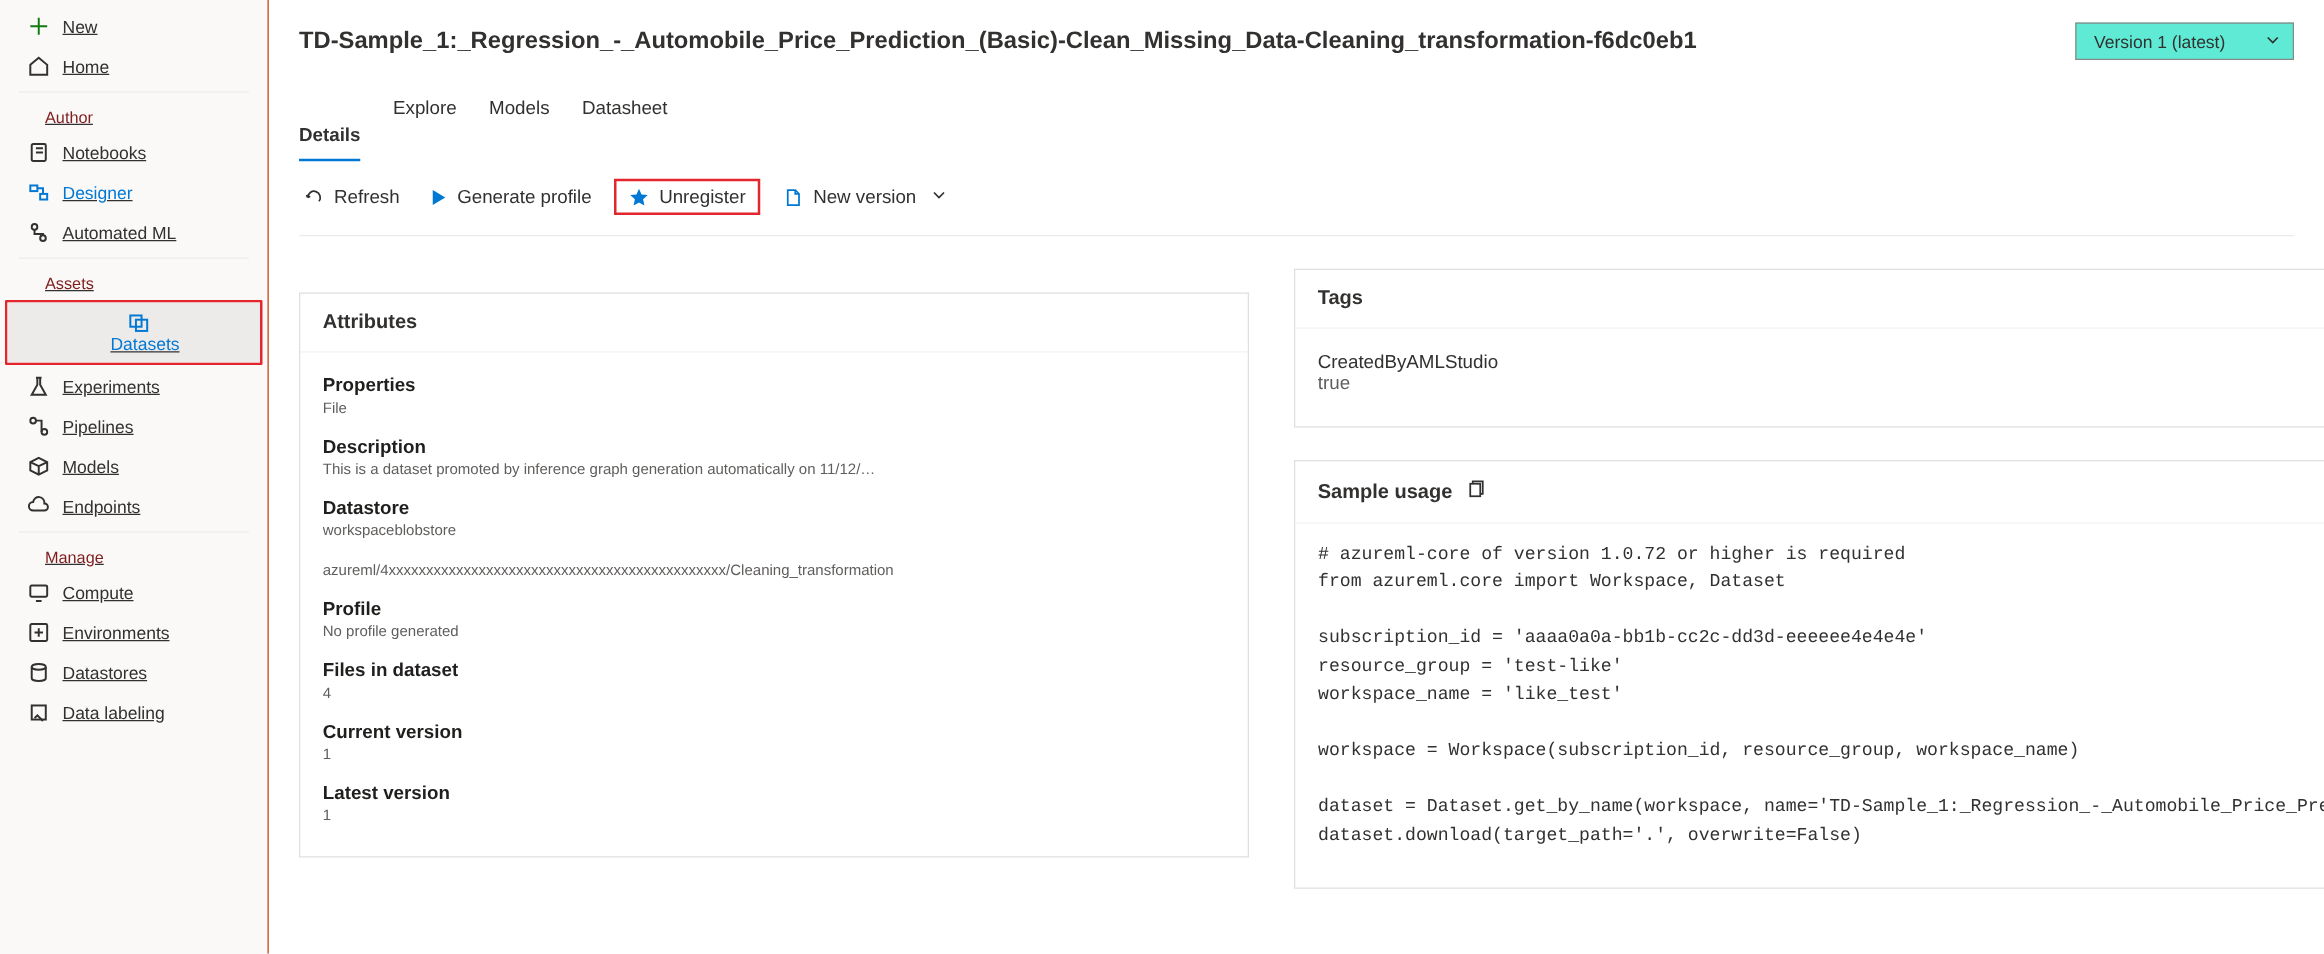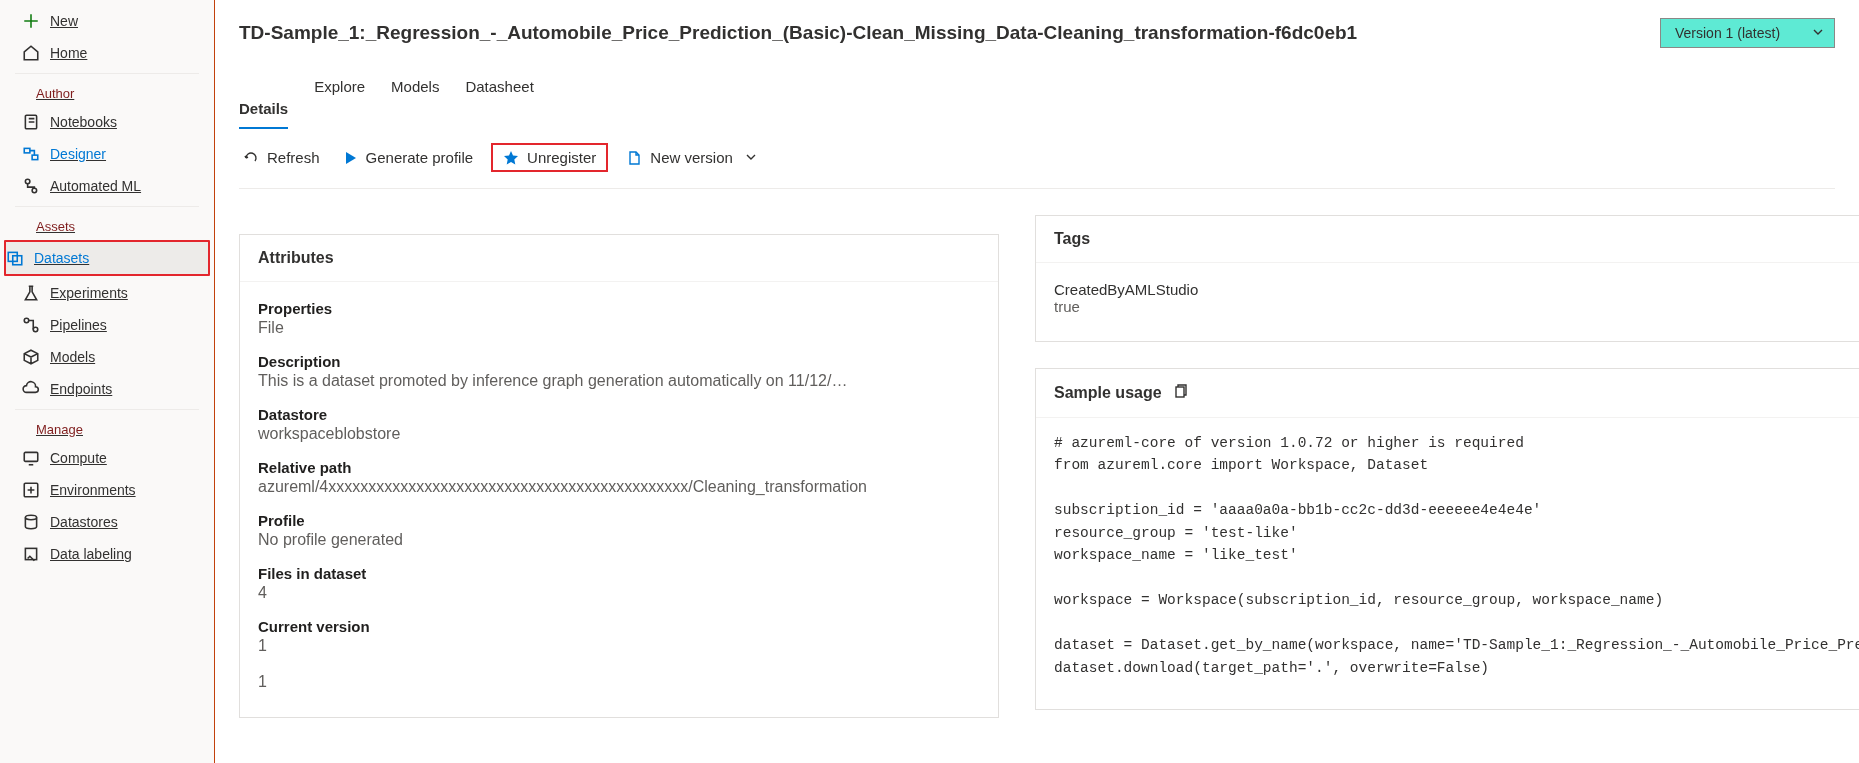--- a/index.html
+++ b/index.html
@@ -8,21 +8,21 @@
     
     .sidebar { width: 215px; background: #faf9f8; border-right: 1px solid #c2410c; display: flex; flex-direction: column; padding-top: 5px; text-decoration: underline; }
     .nav-item { display: flex; align-items: center; padding: 7px 10px 7px 22px; color: #323130; cursor: pointer; }
     .nav-item.active { background: #edebe9; }
     .nav-item .icon { width: 18px; height: 18px; margin-right: 10px; display: flex; align-items: center; justify-content: center; flex-shrink: 0; }
     .nav-item .label { font-size: 14px; }
     .nav-item.accent .label, .nav-item.accent .icon svg { color: #0078d4; }
     .nav-section { padding: 8px 10px 5px 36px; color: #7f1d1d; font-size: 13px; }
     .nav-divider { height: 1px; background: #edebe9; margin: 4px 15px; }
     .highlight-box { border: 2px solid #e3262d; margin: 1px 4px; border-radius: 1px; }
-    .highlight-box .nav-item { padding-left: 0; }
+    .highlight-box .nav-item { padding-left: 28px; flex-direction: column; }
 
     
     .main { flex: 1; background: #fff; overflow-y: auto; padding-left: 24px; padding-right: 24px; padding-top: 10px; }
     .header-row { display: flex; align-items: center; justify-content: space-between; padding: 8px 0 6px 0; }
     .page-title { font-size: 19px; font-weight: 600; white-space: nowrap; overflow: hidden; text-overflow: ellipsis; padding-right: 20px; }
     .version-select { border: 1px solid #8a8886; padding: 6px 28px 6px 14px; font-size: 14px; background: #5eead4; position: relative; display: flex; align-items: center; cursor: pointer; min-width: 175px; }
     .version-select .chev { position: absolute; right: 10px; }
 
     .tabs { display: flex; gap: 26px; padding-top: 18px; border-bottom: none; }
     .tab { padding: 6px 0 10px 0; font-size: 15px; color: #323130; cursor: pointer; border-bottom: 2px solid transparent; }
@@ -38,21 +38,21 @@
     .content-grid { display: flex; gap: 36px; padding-top: 26px; align-items: flex-start; }
     .card { border: 1px solid #e1dfdd; background: #fff; flex-shrink: 0; }
     .card.left { width: 760px; margin-top: 19px; }
     .card.right { width: 882px; }
     .right-col { display: flex; flex-direction: column; gap: 26px; }
     .card-header { font-size: 16px; font-weight: 600; padding: 14px 18px; border-bottom: 1px solid #f3f2f1; display: flex; align-items: center; gap: 10px; }
     .card-body { padding: 10px 18px 18px 18px; }
 
     .prop { padding: 8px 0; }
     .prop-label { font-size: 15px; font-weight: 600; color: #201f1e; }
-    .prop-value { font-size: 16px; color: #605e5c; padding-top: 2px; white-space: nowrap; overflow: hidden; text-overflow: ellipsis; }
+    .prop-value { font-size: 12px; color: #605e5c; padding-top: 2px; white-space: nowrap; overflow: hidden; text-overflow: ellipsis; }
 
     pre.code { font-family: "Consolas", "Courier New", monospace; font-size: 14.5px; line-height: 1.55; white-space: pre; overflow-x: auto; color: #323130; padding: 4px 0 12px 0; }
     pre.code::-webkit-scrollbar { height: 12px; }
     pre.code::-webkit-scrollbar-thumb { background: #c8c6c4; }
 
     svg { stroke: currentColor; fill: none; stroke-width: 1.4; }
   </style>
 </head>
 <body>
 
@@ -259,36 +259,36 @@
         </div>
         <div class="prop">
           <div class="prop-label">Description</div>
           <div class="prop-value">This is a dataset promoted by inference graph generation automatically on 11/12/…</div>
         </div>
         <div class="prop">
           <div class="prop-label">Datastore</div>
           <div class="prop-value">workspaceblobstore</div>
         </div>
         <div class="prop">
-          <div class="prop-label">Relative path</div>
           <div class="prop-value">azureml/4xxxxxxxxxxxxxxxxxxxxxxxxxxxxxxxxxxxxxxxxxxxxx/Cleaning_transformation</div>
         </div>
         <div class="prop">
           <div class="prop-label">Profile</div>
           <div class="prop-value">No profile generated</div>
         </div>
         <div class="prop">
           <div class="prop-label">Files in dataset</div>
           <div class="prop-value">4</div>
         </div>
         <div class="prop">
           <div class="prop-label">Current version</div>
           <div class="prop-value">1</div>
         </div>
         <div class="prop">
+          <div class="prop-label">Latest version</div>
           <div class="prop-value">1</div>
         </div>
       </div>
     </section>
 
     <div class="right-col">
 
       <section class="card right">
         <div class="card-header">Tags</div>
         <div class="card-body">

